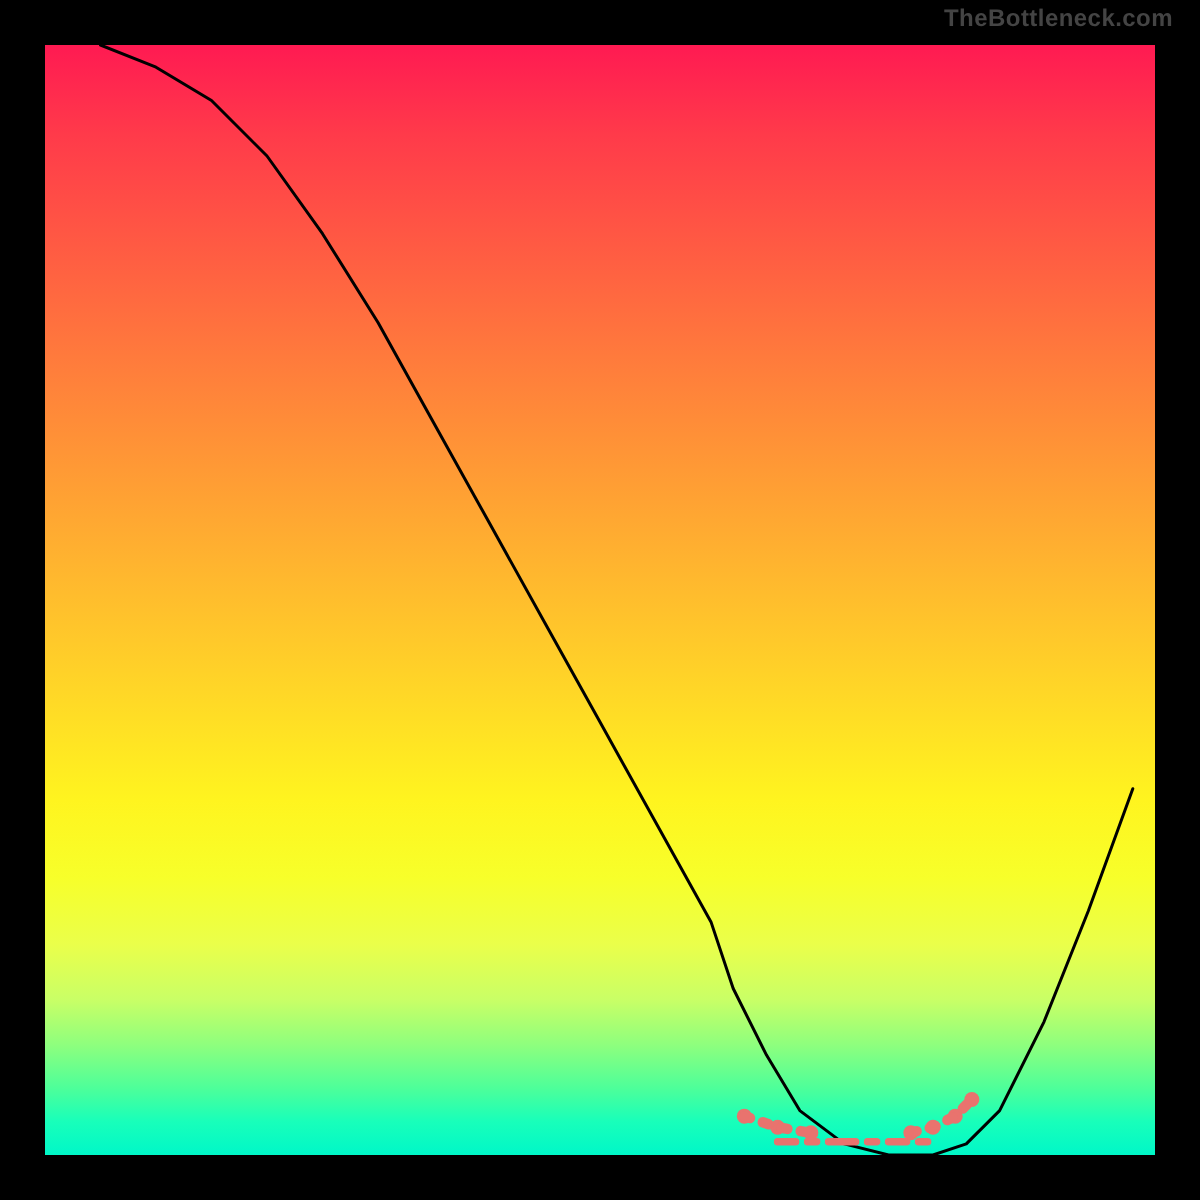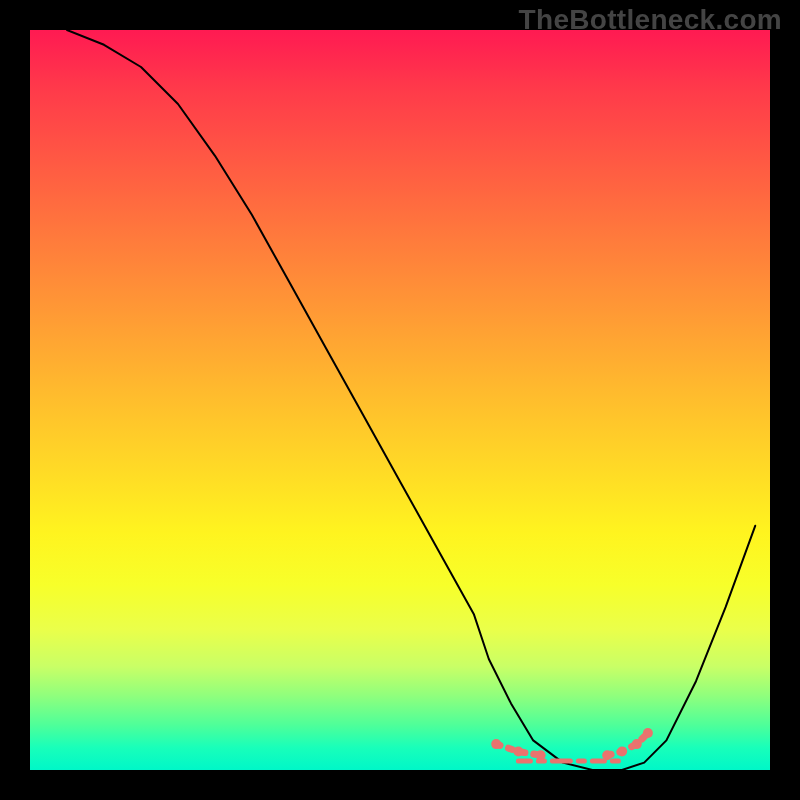--- a/index.html
+++ b/index.html
@@ -17,21 +17,21 @@
     top: 0;
     width: 800px;
     height: 800px;
     background: #000;
   }
   .watermark {
     position: absolute;
     top: 4px;
     right: 18px;
     color: #444;
-    font-size: 28px;
+    font-size: 16px;
     font-weight: 600;
     letter-spacing: 0.3px;
   }
   .plot-area {
     position: absolute;
     left: 30px;
     top: 30px;
     width: 740px;
     height: 740px;
   }

